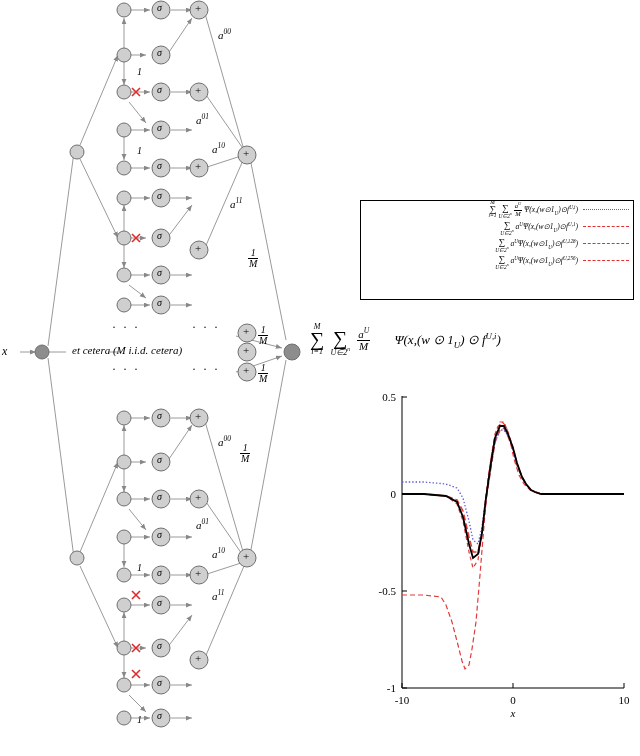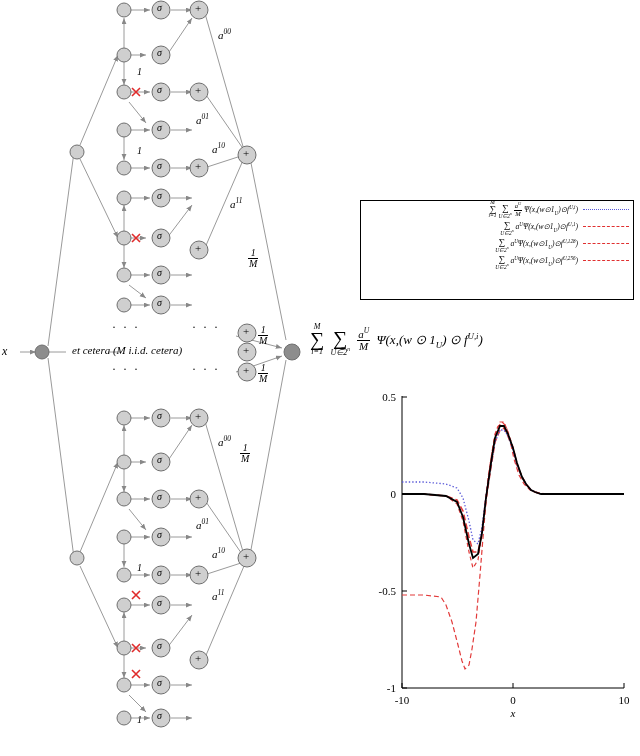--- a/index.html
+++ b/index.html
@@ -289,21 +289,21 @@
       <span style="display:block;" class="it">i=1</span>
     </span>
     <span style="display:inline-block;text-align:center;vertical-align:middle;font-size:8px;line-height:1.05;margin-left:3px;">
       <span style="display:block;">&nbsp;</span>
       <span style="display:block;font-size:20px;line-height:0.85;">∑</span>
       <span style="display:block;" class="it">U∈2<sup>n</sup></span>
     </span>
     <span class="frac" style="margin-left:4px;font-size:11px;vertical-align:middle;">
       <span class="num it">a<sup>U</sup></span><span class="den it">M</span>
     </span>
-    <span class="it" style="margin-left:3px;vertical-align:middle;">Ψ(x,(w ⊙ 1<sub>U</sub>) ⊙ f<sup>U,i</sup>)</span>
+    <span class="it" style="margin-left:21px;vertical-align:middle;">Ψ(x,(w ⊙ 1<sub>U</sub>) ⊙ f<sup>U,i</sup>)</span>
   </div>
 
   <div class="legend">
     <div class="legend-row">
       <span class="legend-text">
         <span style="display:inline-block;text-align:center;font-size:5.5px;line-height:1;vertical-align:middle;">
           <span style="display:block;" class="it">M</span><span style="display:block;font-size:9px;line-height:0.85;">∑</span><span style="display:block;" class="it">i=1</span>
         </span>
         <span style="display:inline-block;text-align:center;font-size:5.5px;line-height:1;vertical-align:middle;">
           <span style="display:block;">&nbsp;</span><span style="display:block;font-size:9px;line-height:0.85;">∑</span><span style="display:block;" class="it">U∈2<sup>n</sup></span>

